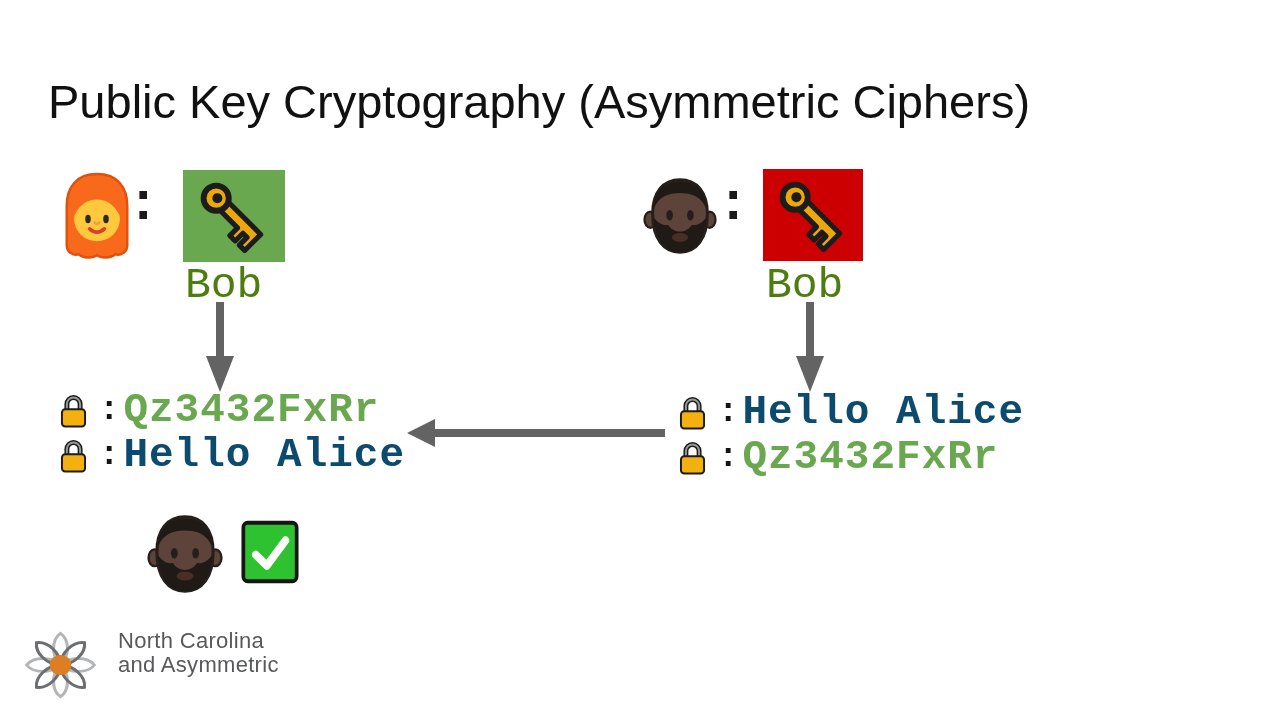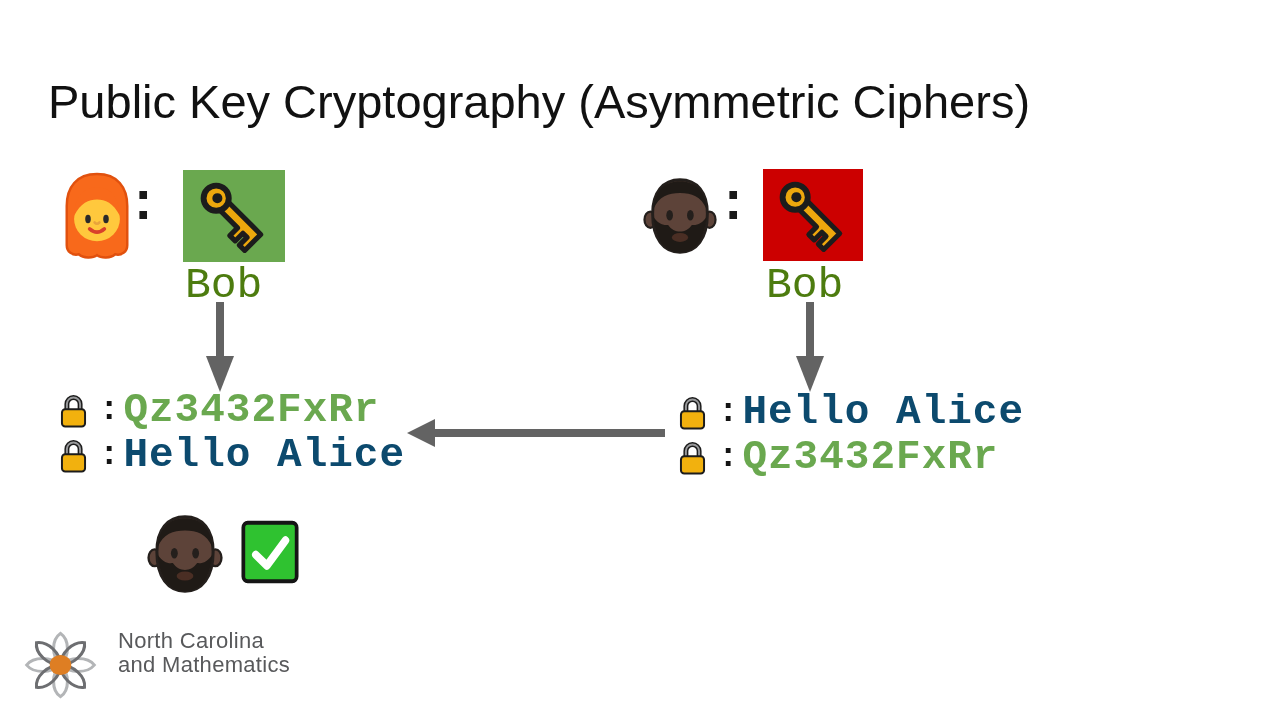--- a/index.html
+++ b/index.html
@@ -207,16 +207,16 @@
       </svg>
   </div>
 
   <div class="abs" style="left:22px;top:629px;width:77px;height:72px;">
     <svg width="77" height="72" viewBox="0 0 100 100" preserveAspectRatio="none">
         <use href="#sym-flower"></use>
       </svg>
   </div>
   <div class="abs logo-text">
     <div>North Carolina</div>
-    <div>and Mathematics</div>
+    <div>and Asymmetric</div>
   </div>
 
 </div>
 
 </body></html>

